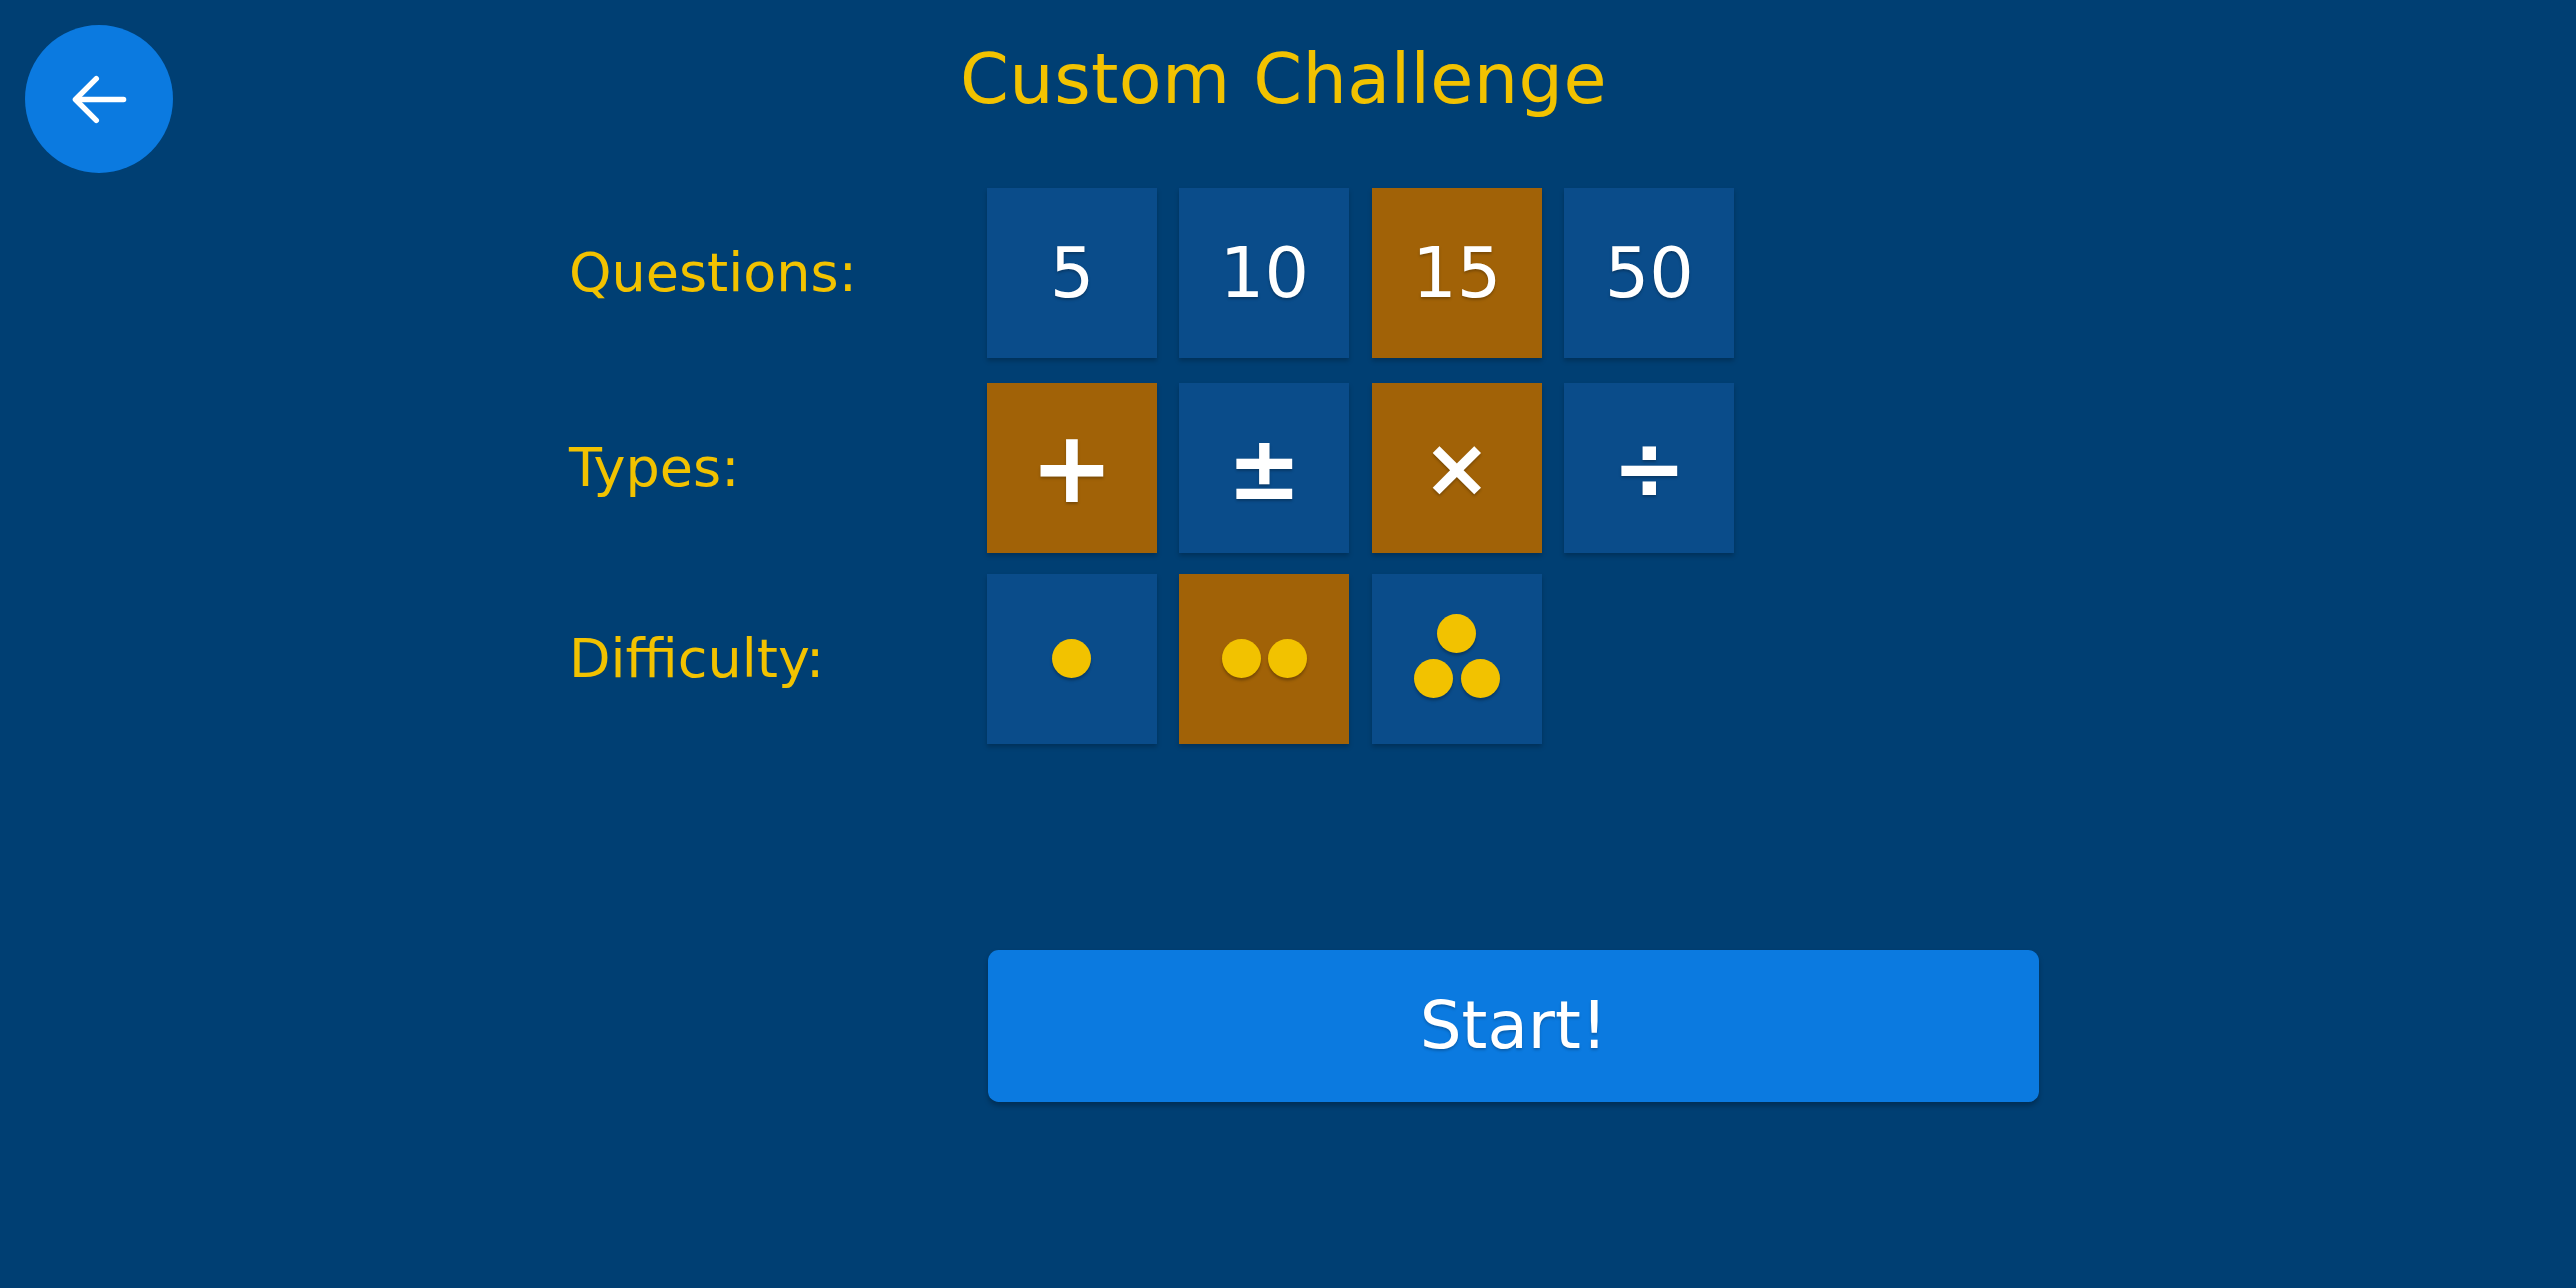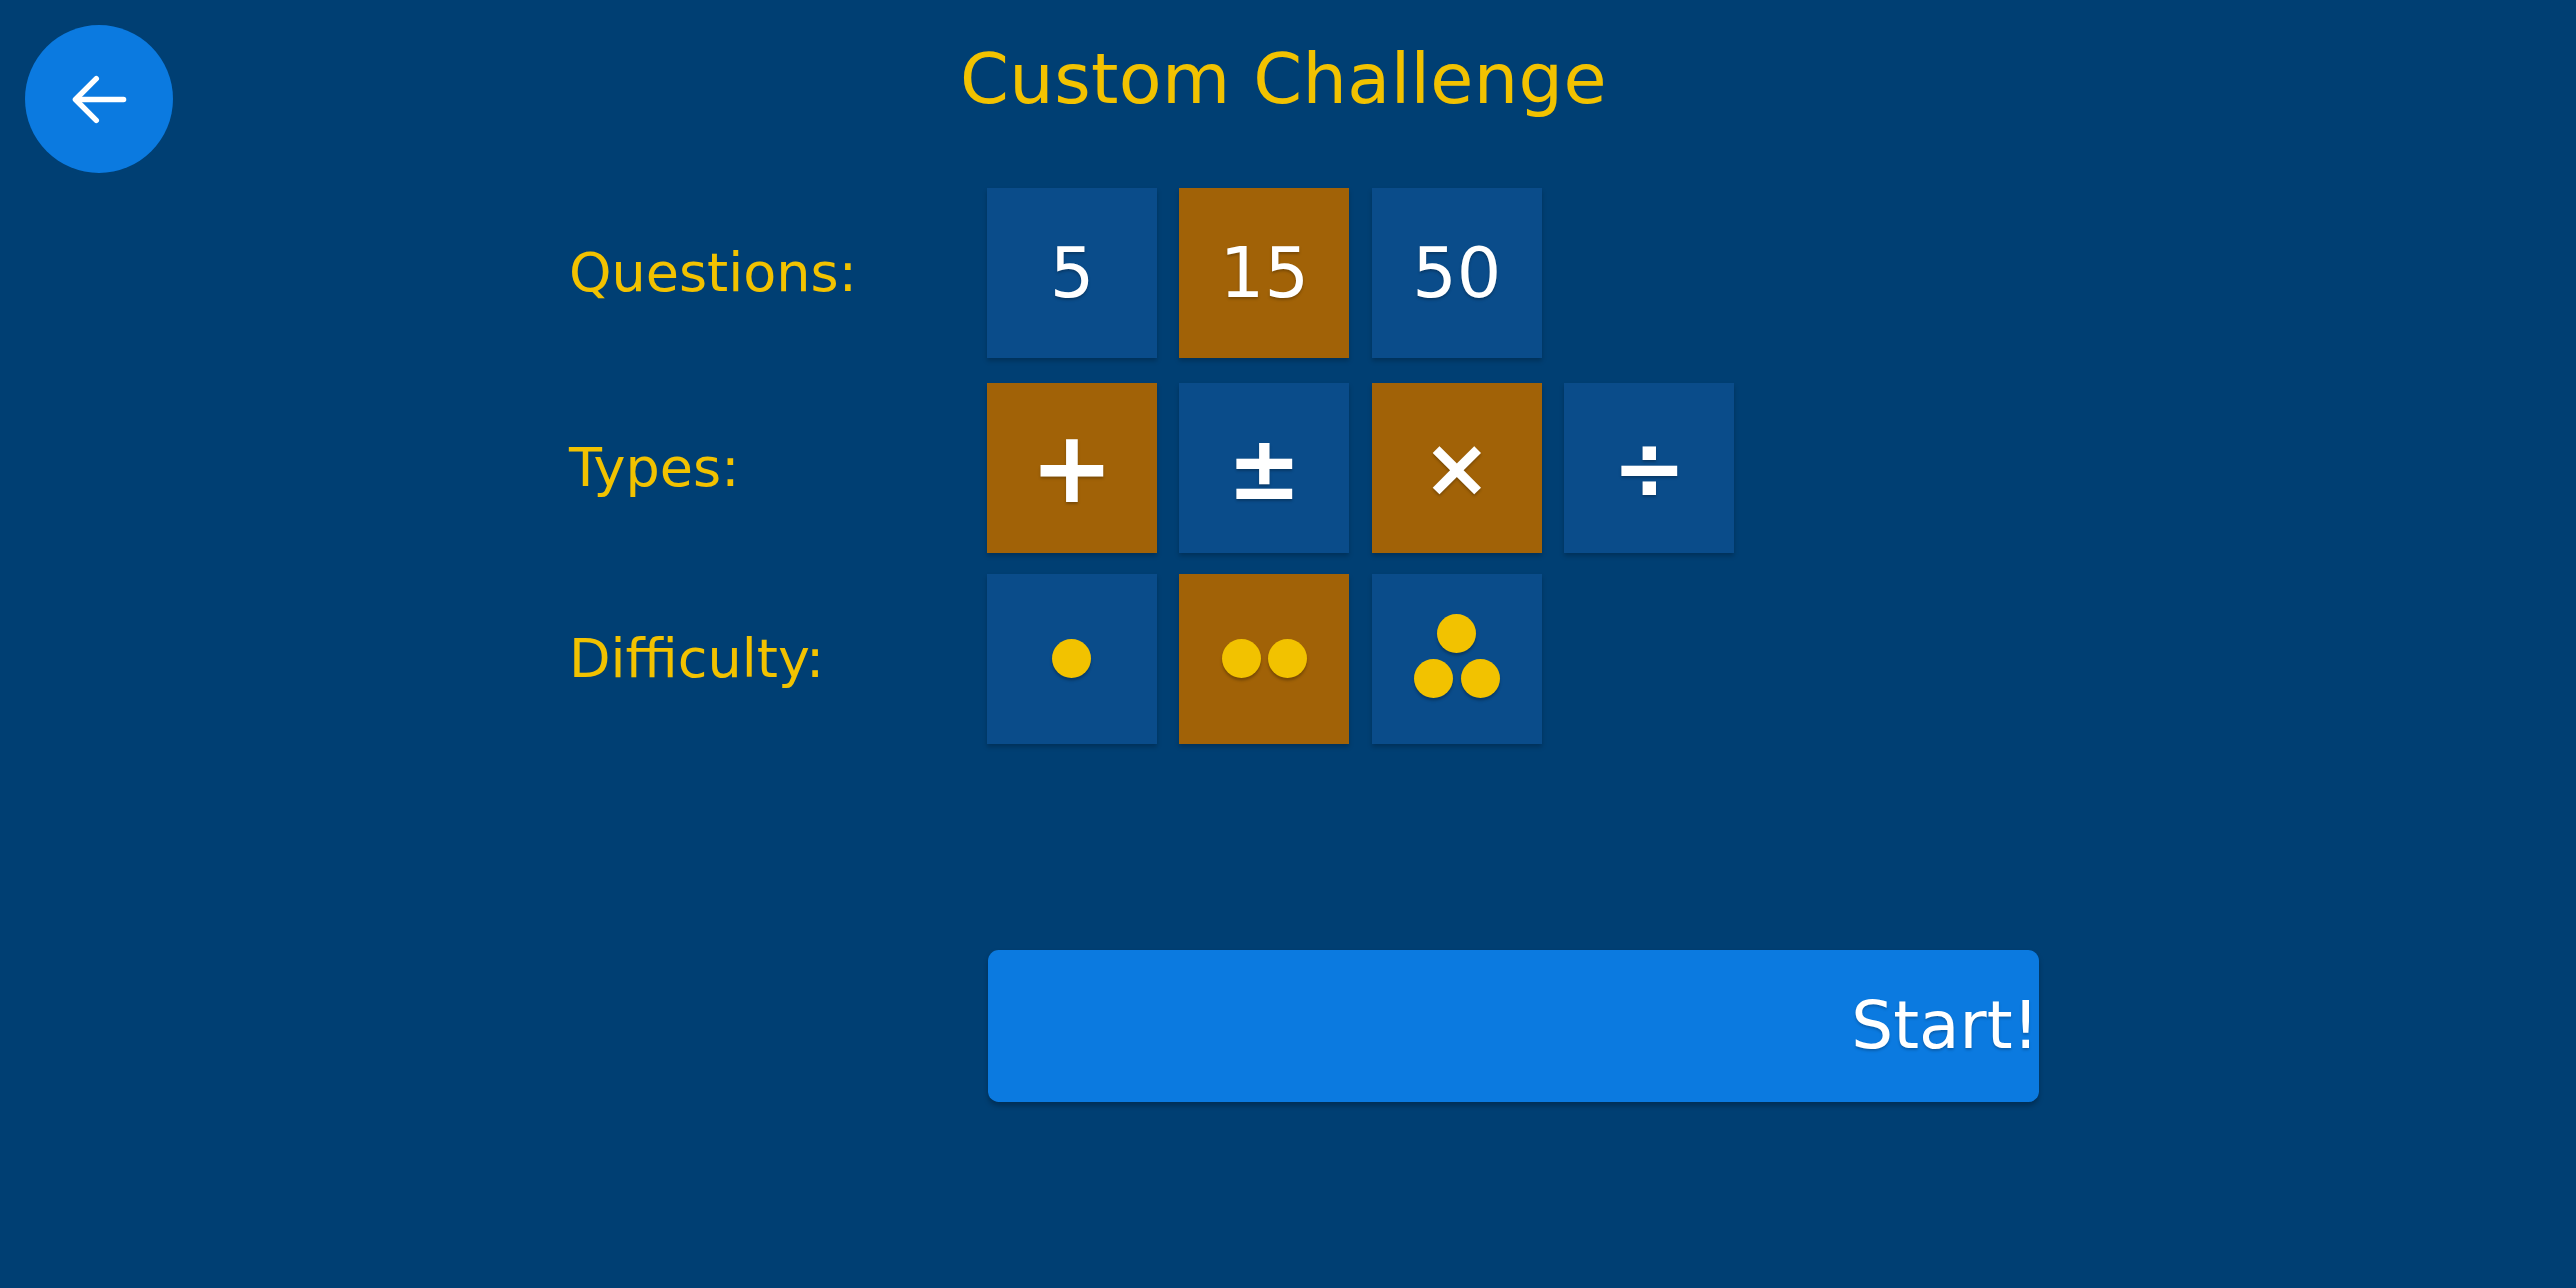--- a/index.html
+++ b/index.html
@@ -152,21 +152,21 @@
   #start-button {
     position: absolute;
     left: 988px;
     top: 950px;
     width: 1051px;
     height: 152px;
     background: #0b7ae0;
     border-radius: 10.7px;
     display: flex;
     align-items: center;
-    justify-content: flex-end;
+    justify-content: center;
     cursor: pointer;
     box-shadow: 0 3.6px 5.4px rgba(0,0,0,0.25);
   }
   #start-label {
     color: #ffffff;
     font-size: 66px;
     line-height: 66px;
     font-weight: 400;
     text-shadow: 0 1.8px 2.7px rgba(0,0,0,0.22);
   }
@@ -188,20 +188,23 @@
   <div id="page-title">
     <span id="title-inner">Custom Challenge</span>
   </div>
 
   <div class="option-row" id="row-questions">
     <div class="row-label">Questions:</div>
     <div class="tiles">
       <div class="tile">
         <span class="tile-text">5</span>
       </div>
+      <div class="tile">
+        <span class="tile-text">10</span>
+      </div>
       <div class="tile selected">
         <span class="tile-text">15</span>
       </div>
       <div class="tile">
         <span class="tile-text">50</span>
       </div>
     </div>
   </div>
 
   <div class="option-row" id="row-types">

